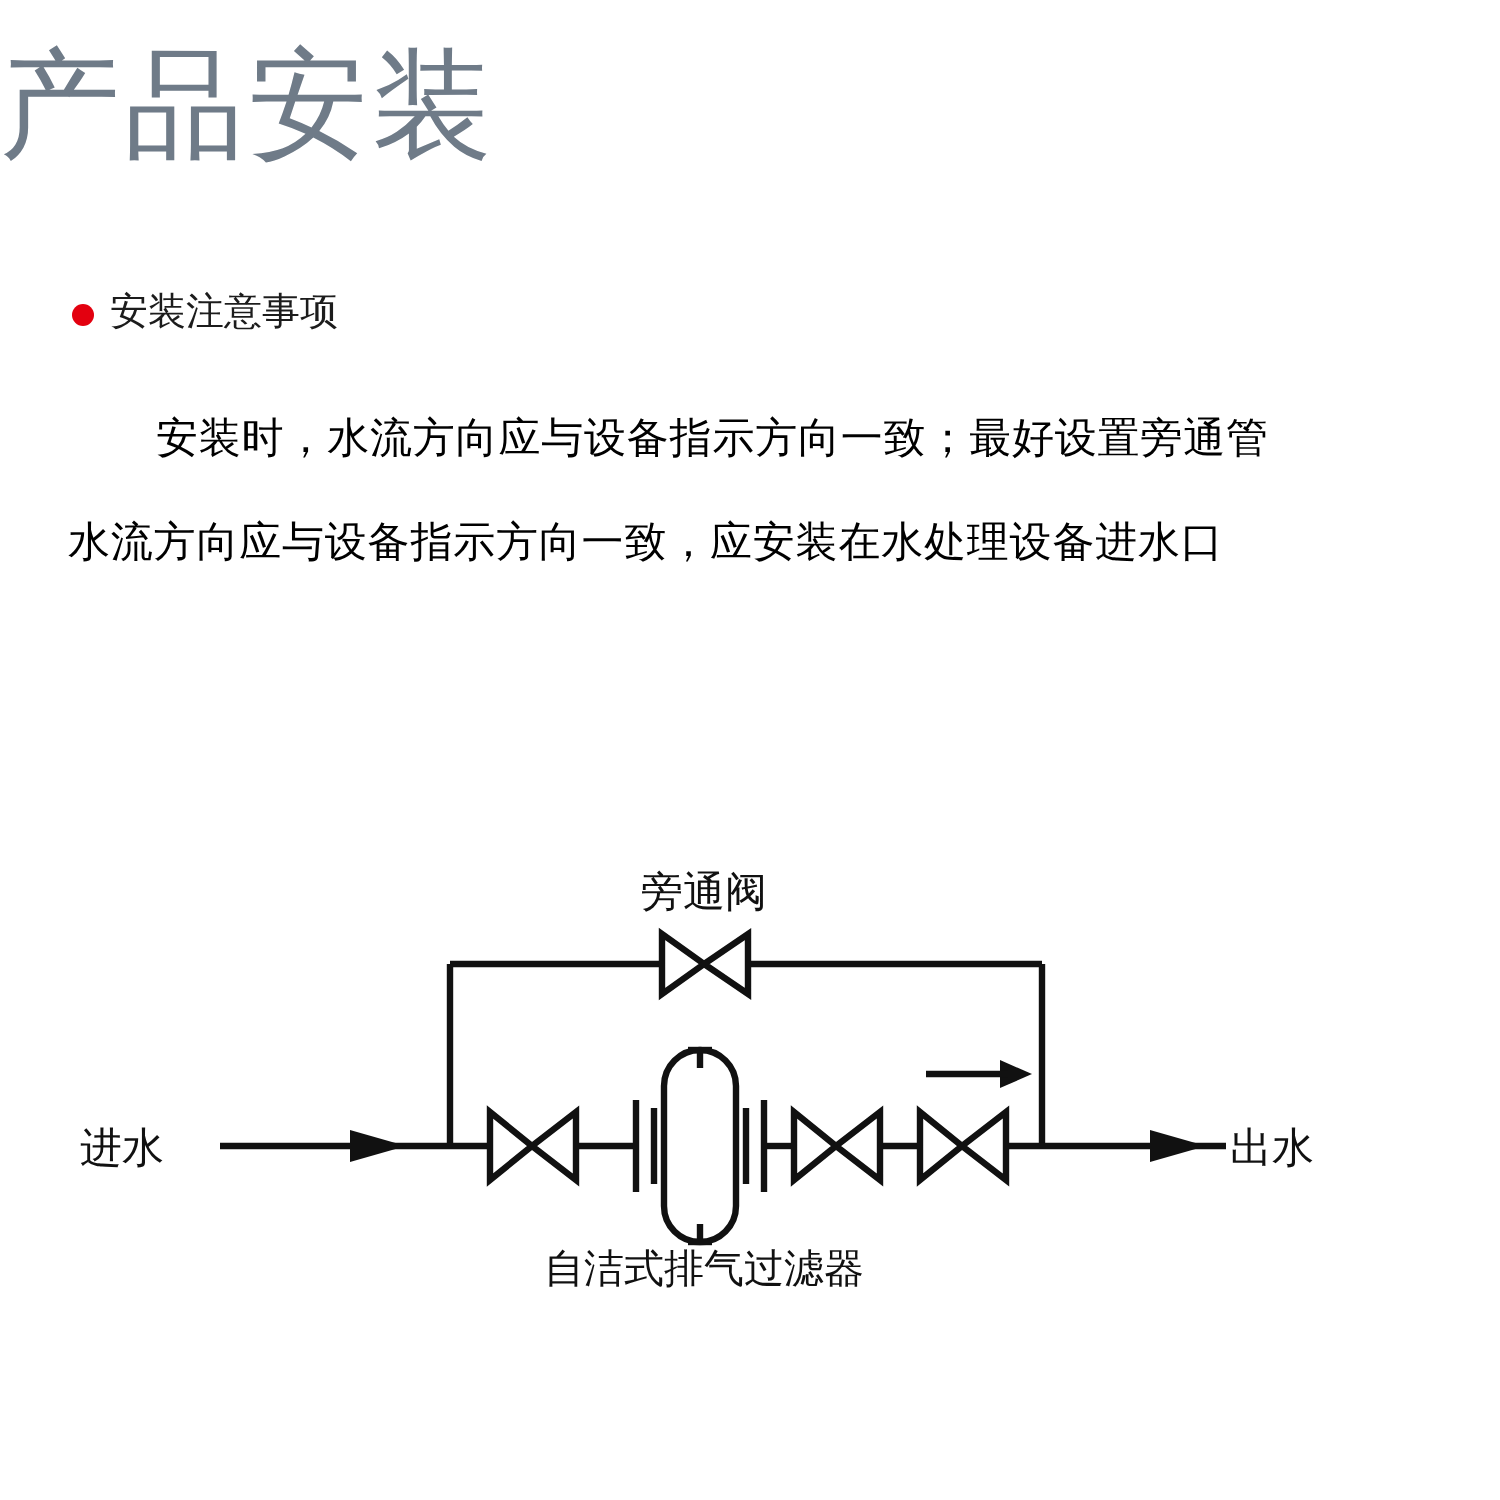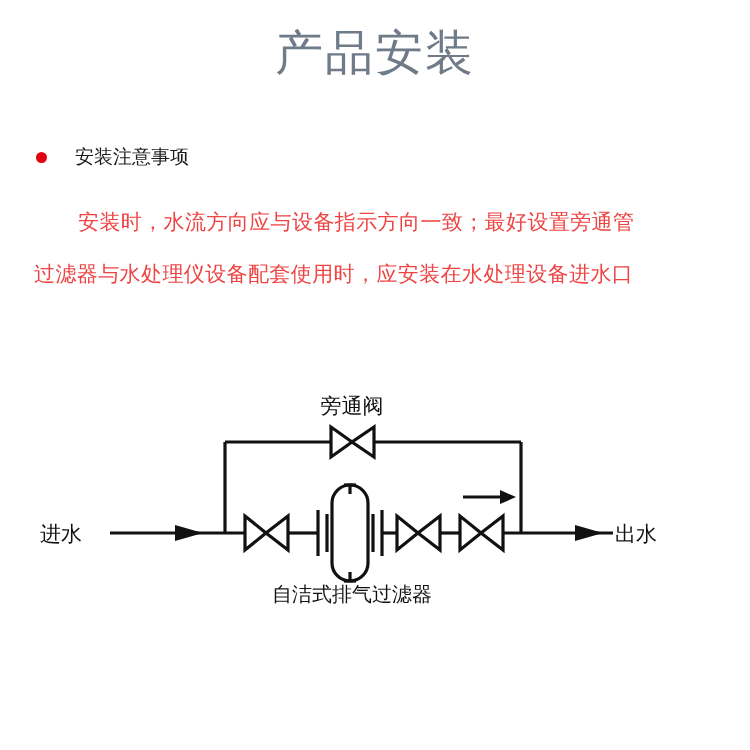--- a/index.html
+++ b/index.html
@@ -21,38 +21,37 @@
     height: 750px;
     box-sizing: border-box;
   }
 
   
   .title {
     position: absolute;
     left: 0;
     top: 24px;
     width: 750px;
-    text-align: center;
-    font-size: 48px;
+    font-size: 60px;
     line-height: 58px;
     letter-spacing: 2px;
     color: #6f7b88;
     font-family: "Liberation Sans", "DejaVu Sans", sans-serif;
     font-weight: 400;
     white-space: nowrap;
   }
 
   
   .bullet-row {
     position: absolute;
     left: 36px;
     top: 144px;
     display: flex;
     align-items: center;
-    gap: 28px;
+    gap: 8px;
   }
   .bullet-dot {
     width: 11px;
     height: 11px;
     border-radius: 50%;
     background: #e3000f;
     flex: 0 0 auto;
   }
   .bullet-label {
     font-size: 19px;
@@ -63,38 +62,38 @@
   }
 
   
   .body-text {
     position: absolute;
     left: 34px;
     top: 196px;
     width: 684px;
     font-size: 21px;
     line-height: 52px;
-    color: #ef4444;
-    font-family: Liberation Sans, sans-serif;
+    color: #000000;
+    font-family: Liberation Mono, monospace;
     letter-spacing: 0.4px;
   }
   .body-text .indent {
     display: inline-block;
     width: 44px;
   }
   .body-line {
     display: block;
     white-space: nowrap;
   }
 
   
   .diagram {
     position: absolute;
     left: 0;
-    top: 380px;
+    top: 420px;
     width: 750px;
     height: 250px;
   }
   .diagram svg {
     display: block;
   }
   .dlabel {
     font-family: "Liberation Serif", "DejaVu Serif", serif;
     font-size: 21px;
     fill: #111111;
@@ -112,21 +111,21 @@
 
   <div class="title">产品安装</div>
 
   <div class="bullet-row">
     <span class="bullet-dot"></span>
     <span class="bullet-label">安装注意事项</span>
   </div>
 
   <div class="body-text">
     <span class="body-line"><span class="indent"></span><span>安装时，水流方向应与设备指示方向一致；最好设置旁通管</span></span>
-    <span class="body-line">过滤器与水处理仪设备配套使用时，应安装在水处理设备进水口</span>
+    <span class="body-line">水流方向应与设备指示方向一致，应安装在水处理设备进水口</span>
   </div>
 
   <div class="diagram">
     <svg width="750" height="250" viewBox="0 0 750 250" xmlns="http://www.w3.org/2000/svg">
       <g fill="none" stroke="#111111" stroke-width="3.2" stroke-linecap="butt" stroke-linejoin="miter">
 
         <path d="M225,153 L225,62"></path>
 
         <path d="M225,62 L331,62"></path>
 

